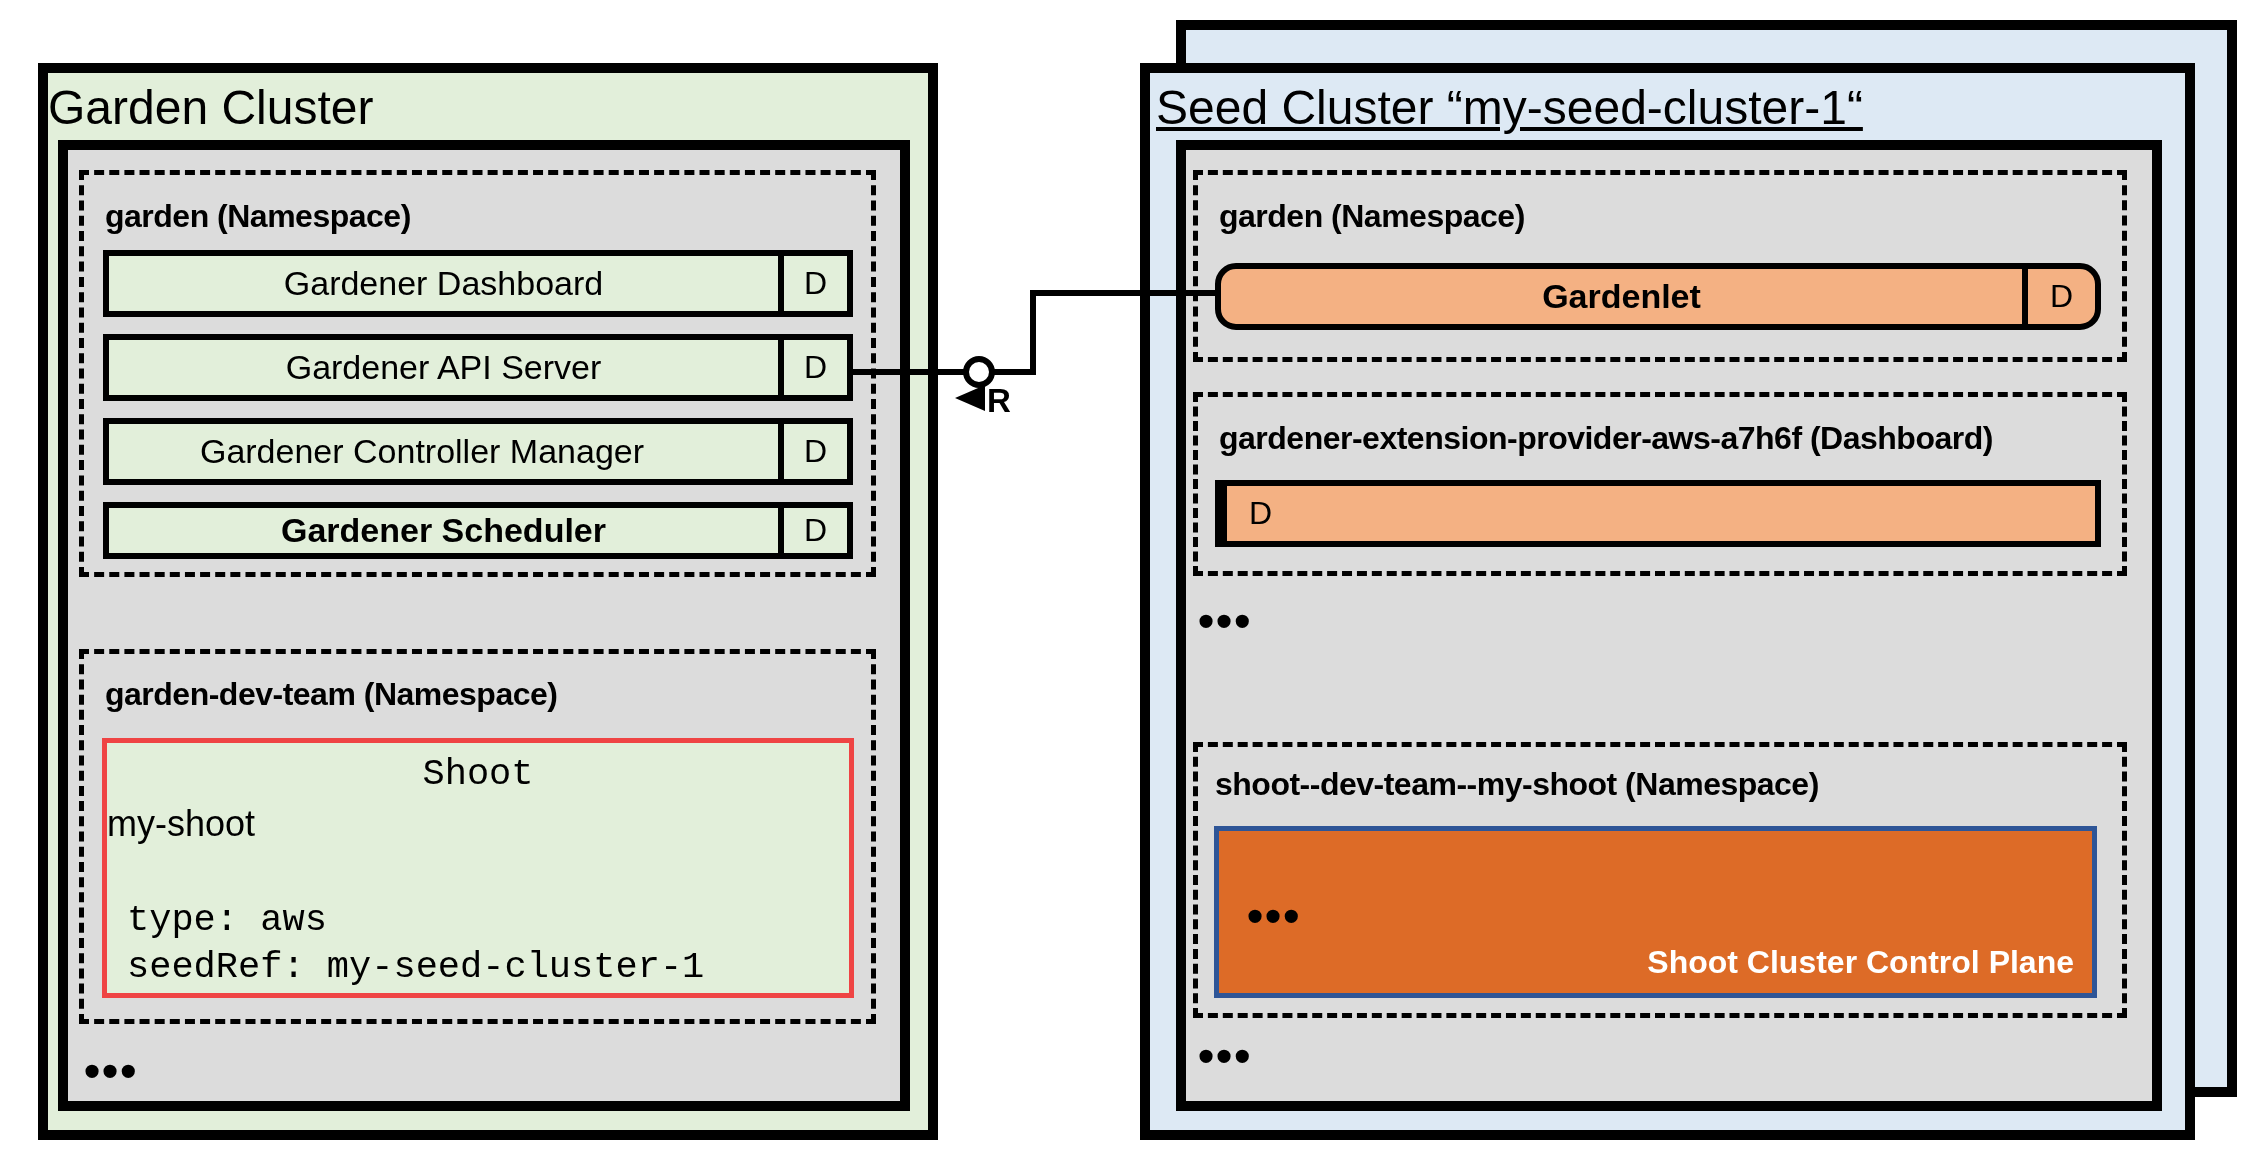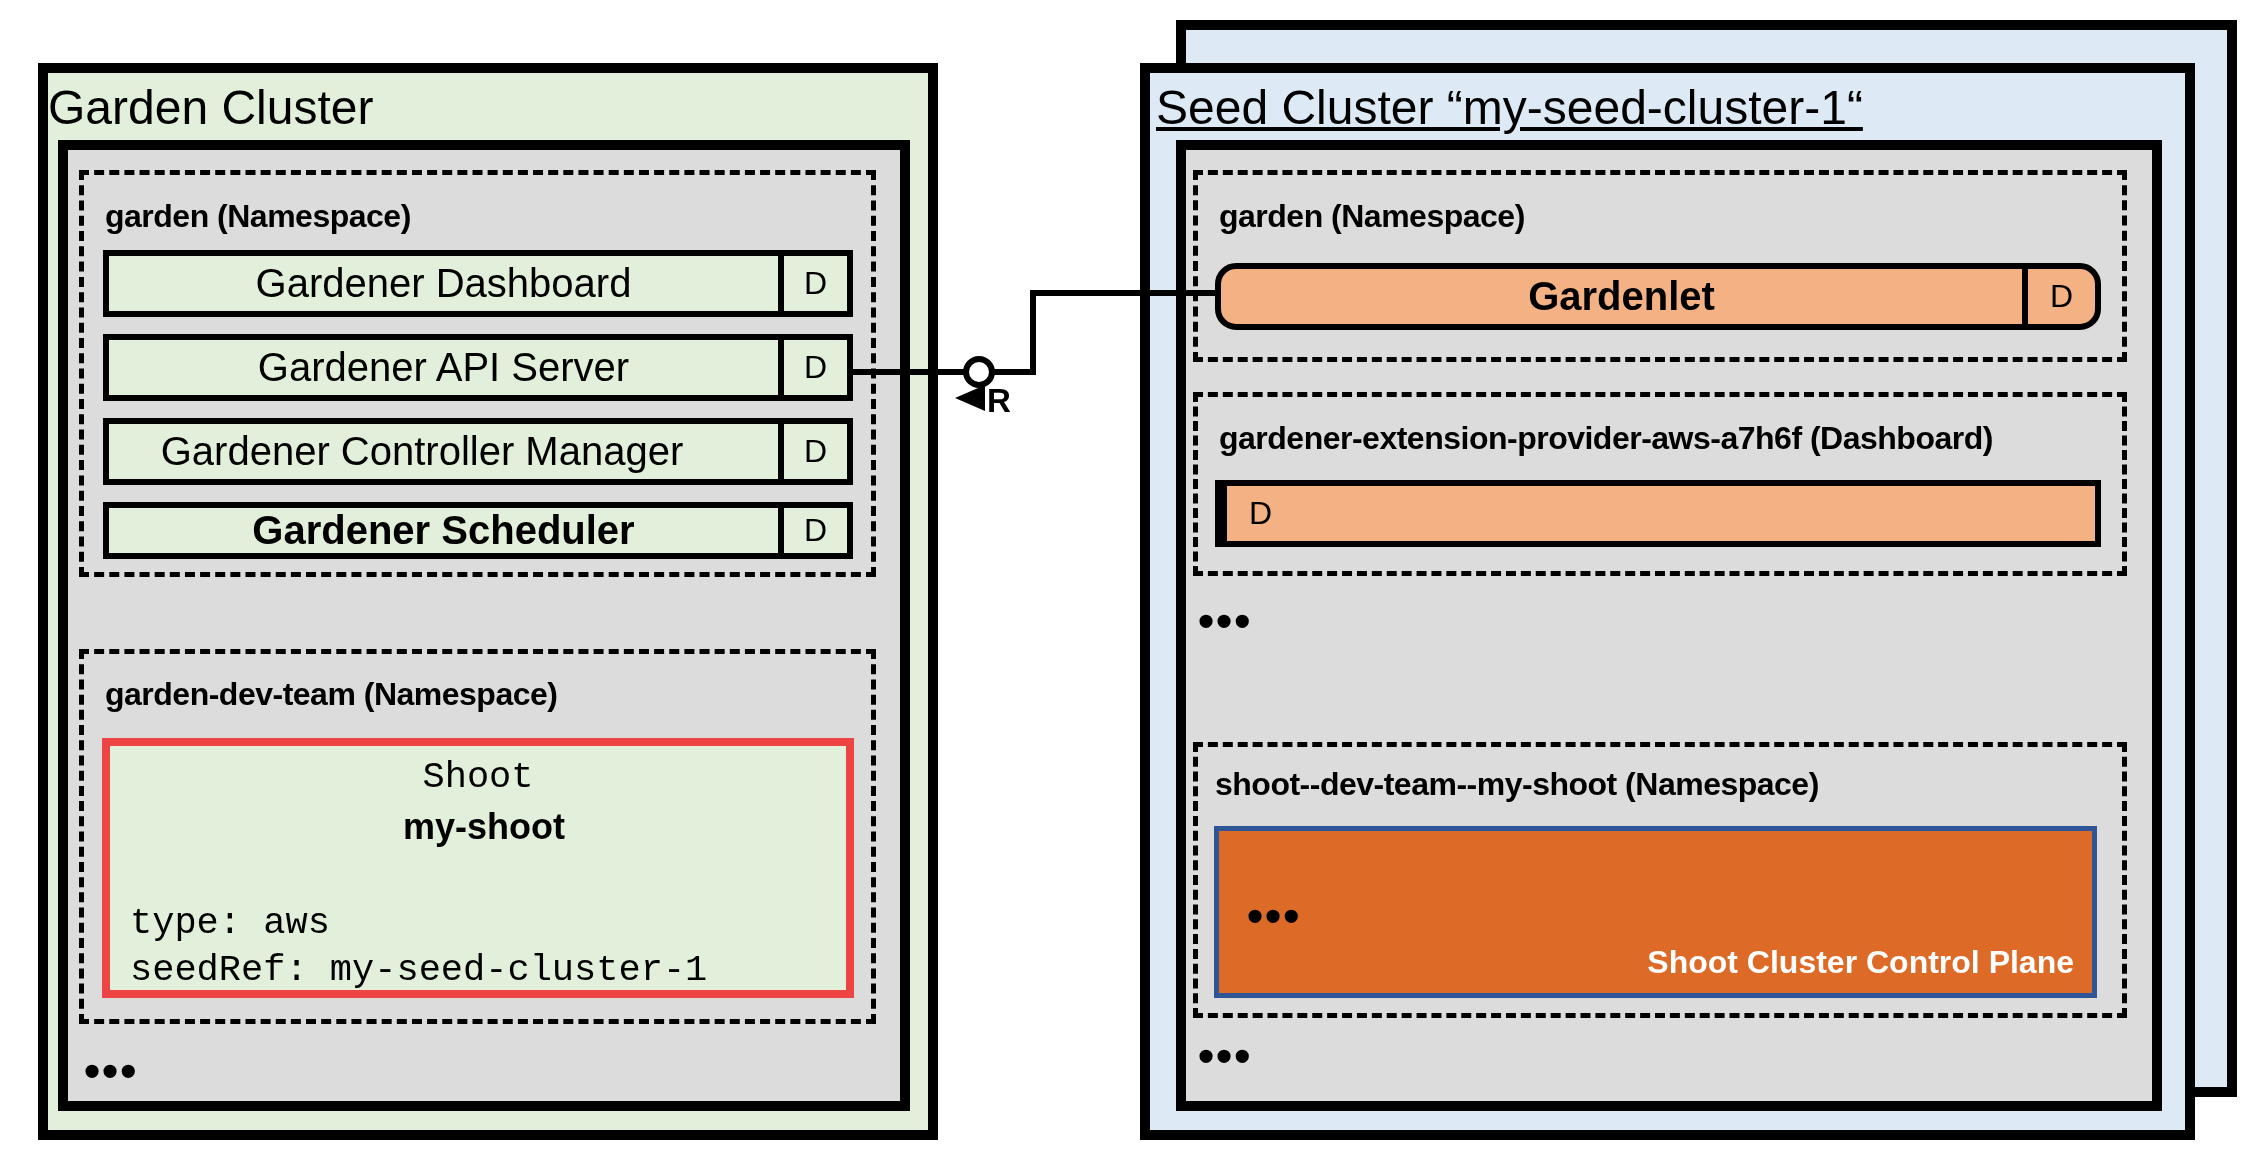--- a/index.html
+++ b/index.html
@@ -10,27 +10,27 @@
   .cluster{border:10px solid #000;}
   .green{background:var(--green-fill,#e2efda);}
   .blue{background:var(--blue-fill,#dde9f4);}
   .graybox{background:var(--gray-fill,#dcdcdc);border:10px solid #000;}
   .ns{border:5px dashed #000;}
   .cluster-title{font-size:48px;line-height:1.1;white-space:nowrap;}
   .ns-label{font-size:32px;font-weight:bold;letter-spacing:-0.5px;white-space:nowrap;}
   .row{display:flex;border:6px solid #000;background:var(--green-fill,#e2efda);}
   .row.orange{background:var(--orange-light,#f4b183);}
   .row-label{flex:1;display:flex;align-items:center;justify-content:center;
-             font-size:40px;white-space:nowrap;}
+             font-size:34px;white-space:nowrap;}
   .row-label.bold{font-weight:bold;}
   .row-badge{width:63px;border-left:6px solid #000;display:flex;
              align-items:center;justify-content:center;font-size:32px;}
-  .shoot-card{background:var(--green-fill,#e2efda);border:8px solid #ef4444;}
+  .shoot-card{background:var(--green-fill,#e2efda);border:5px solid #ef4444;}
   .shoot-kind{font-family:"Liberation Mono",monospace;font-size:37px;text-align:center;}
-  .shoot-name{font-size:36px;font-weight:700;text-align:center;margin-left:12px;}
+  .shoot-name{font-size:36px;font-weight:400;}
   .shoot-spec{font-family:"Liberation Mono",monospace;font-size:37px;line-height:47px;white-space:pre;}
   .dots{font-size:46px;font-weight:bold;letter-spacing:2px;line-height:1;}
   .control{background:var(--orange-dark,#dd6b27);border:5px solid var(--control-border,#2e5597);}
   .control-label{position:absolute;right:18px;bottom:12px;color:#fff;
                  font-size:32px;font-weight:bold;white-space:nowrap;}
   .r-label{font-size:33px;font-weight:bold;line-height:1;}
   svg.connector{position:absolute;left:0;top:0;pointer-events:none;}
 </style>
 </head>
 <body>

